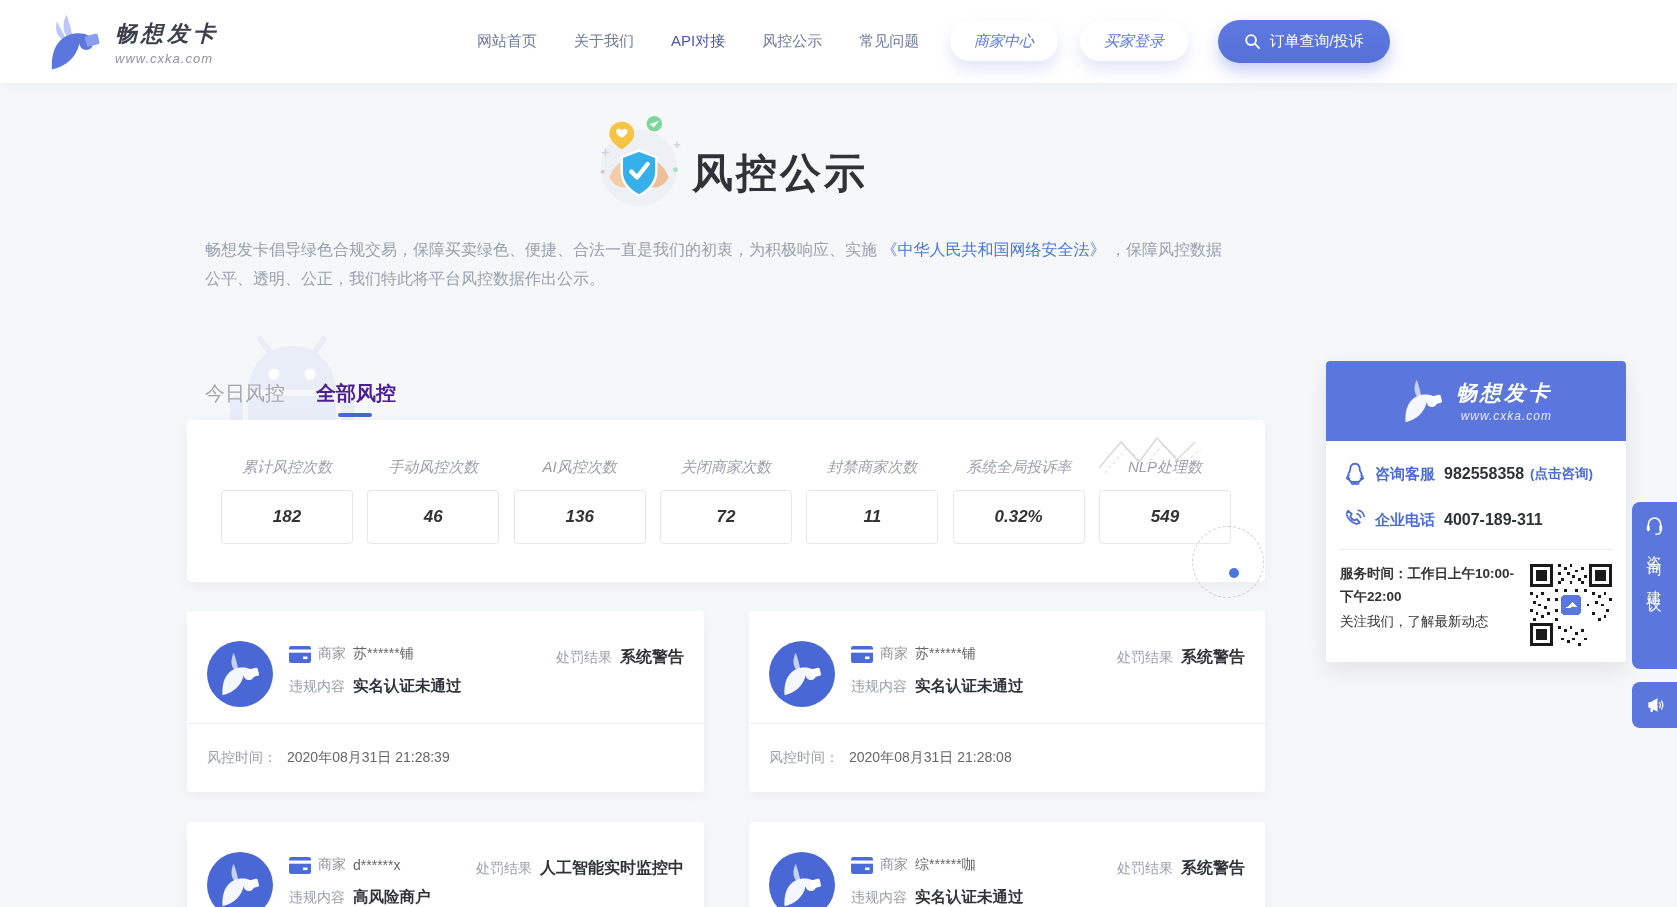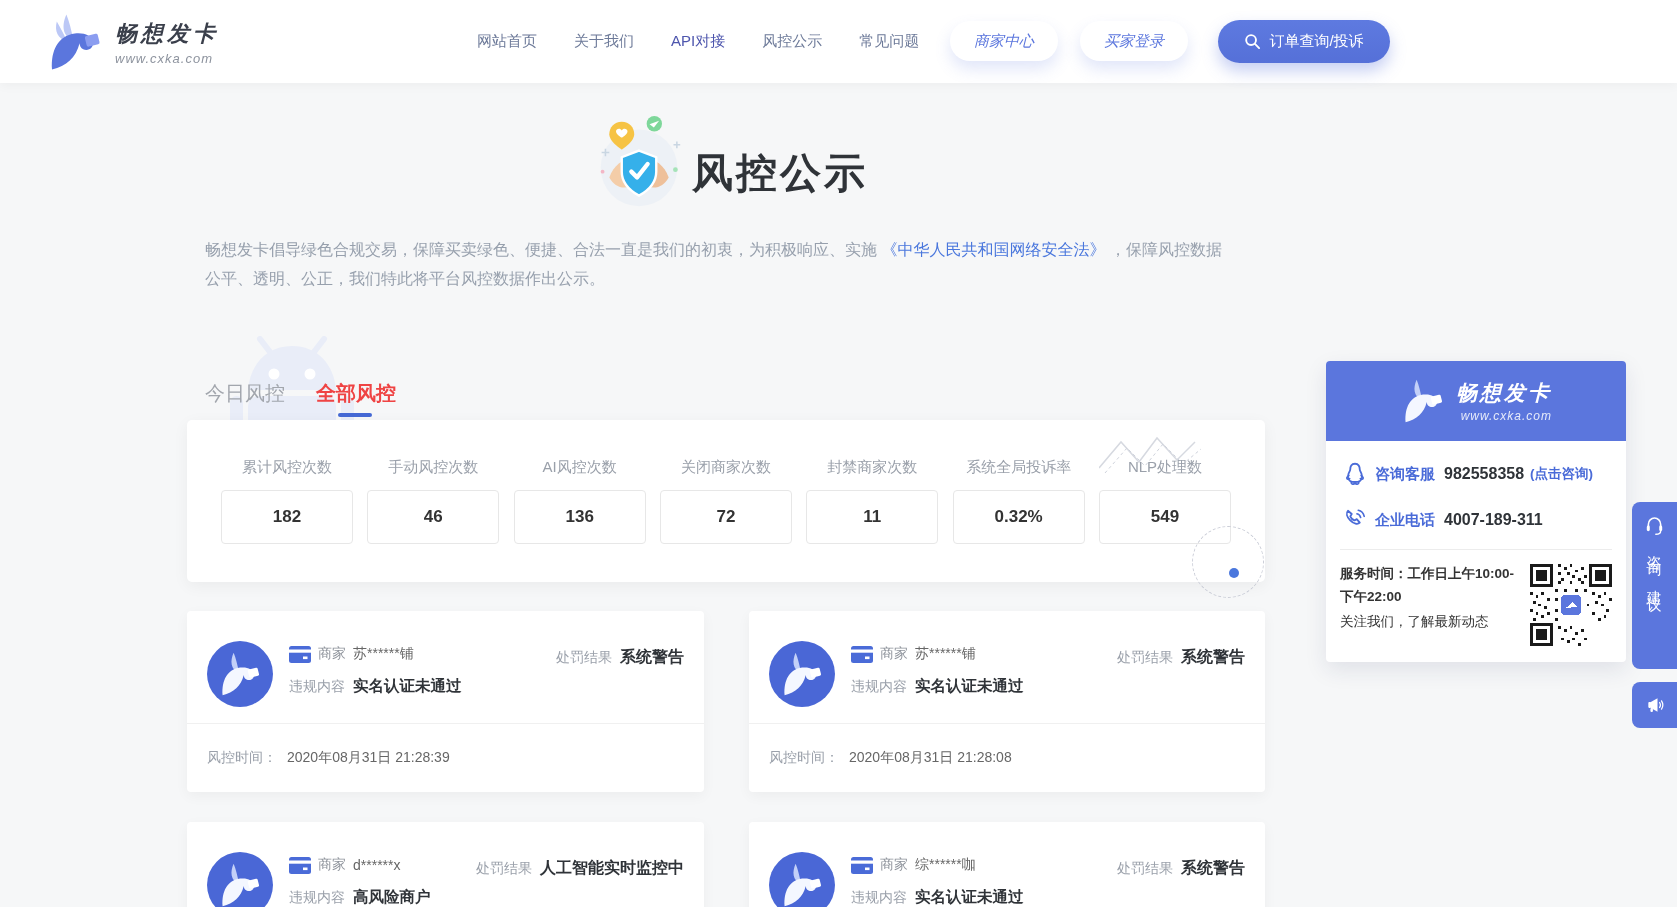--- a/index.html
+++ b/index.html
@@ -30,31 +30,31 @@
   .hero-badge { position:absolute; left:593px; top:116px; width:92px; height:94px; }
   .hero-title { position:absolute; left:692px; top:146px; font-size:41px; font-weight:800;
                 color:#2f3338; letter-spacing:3px; }
   .desc { position:absolute; left:205px; top:235px; width:1020px; font-size:16px;
           line-height:29px; color:#97a0ad; }
   .desc .law-link { color:#4a77dd; cursor:pointer; }
 
   
   .tabs { position:absolute; left:205px; top:380px; display:flex; align-items:baseline; gap:31px; z-index:3; }
   .tab { font-size:20px; color:#a2a6ad; cursor:pointer; }
-  .tab.active { color:#ef4444; font-weight:800; }
+  .tab.active { color:#4c1d95; font-weight:800; }
   .tab-underline { position:absolute; left:338px; top:413px; width:34px; height:4px;
                    background:#4468d4; border-radius:2px; z-index:3; }
 
   
   .robot { position:absolute; left:212px; top:336px; z-index:1; }
 
   
   .stats-panel { position:absolute; left:187px; top:420px; width:1078px; height:162px; background:#fff;
                  border-radius:5px; box-shadow:0 4px 16px rgba(0,0,0,.05); z-index:2;
-                 display:flex; align-items:center; justify-content:space-between; padding:0 34px; }
+                 display:flex; align-items:center; justify-content:space-between; padding:0 34px;font-style:italic; }
   .stat { text-align:center; position:relative; z-index:1; }
   .stat-label { font-size:15px; color:#9aa0aa; margin-bottom:13px; white-space:nowrap; }
   .stat-box { width:132px; height:54px; border:1px solid #e7e7e7; border-radius:4px;
               display:flex; align-items:center; justify-content:center;
               font-size:17px; font-weight:700; color:#333; }
   .zigzag { position:absolute; right:62px; top:12px; z-index:0; }
   .deco-circle { position:absolute; left:1192px; top:526px; width:72px; height:72px;
                  border:1px dashed #c9ccd6; border-radius:50%; z-index:3; }
   .deco-dot { position:absolute; left:1229px; top:568px; width:10px; height:10px;
               border-radius:50%; background:#4a77dd; z-index:4; }

